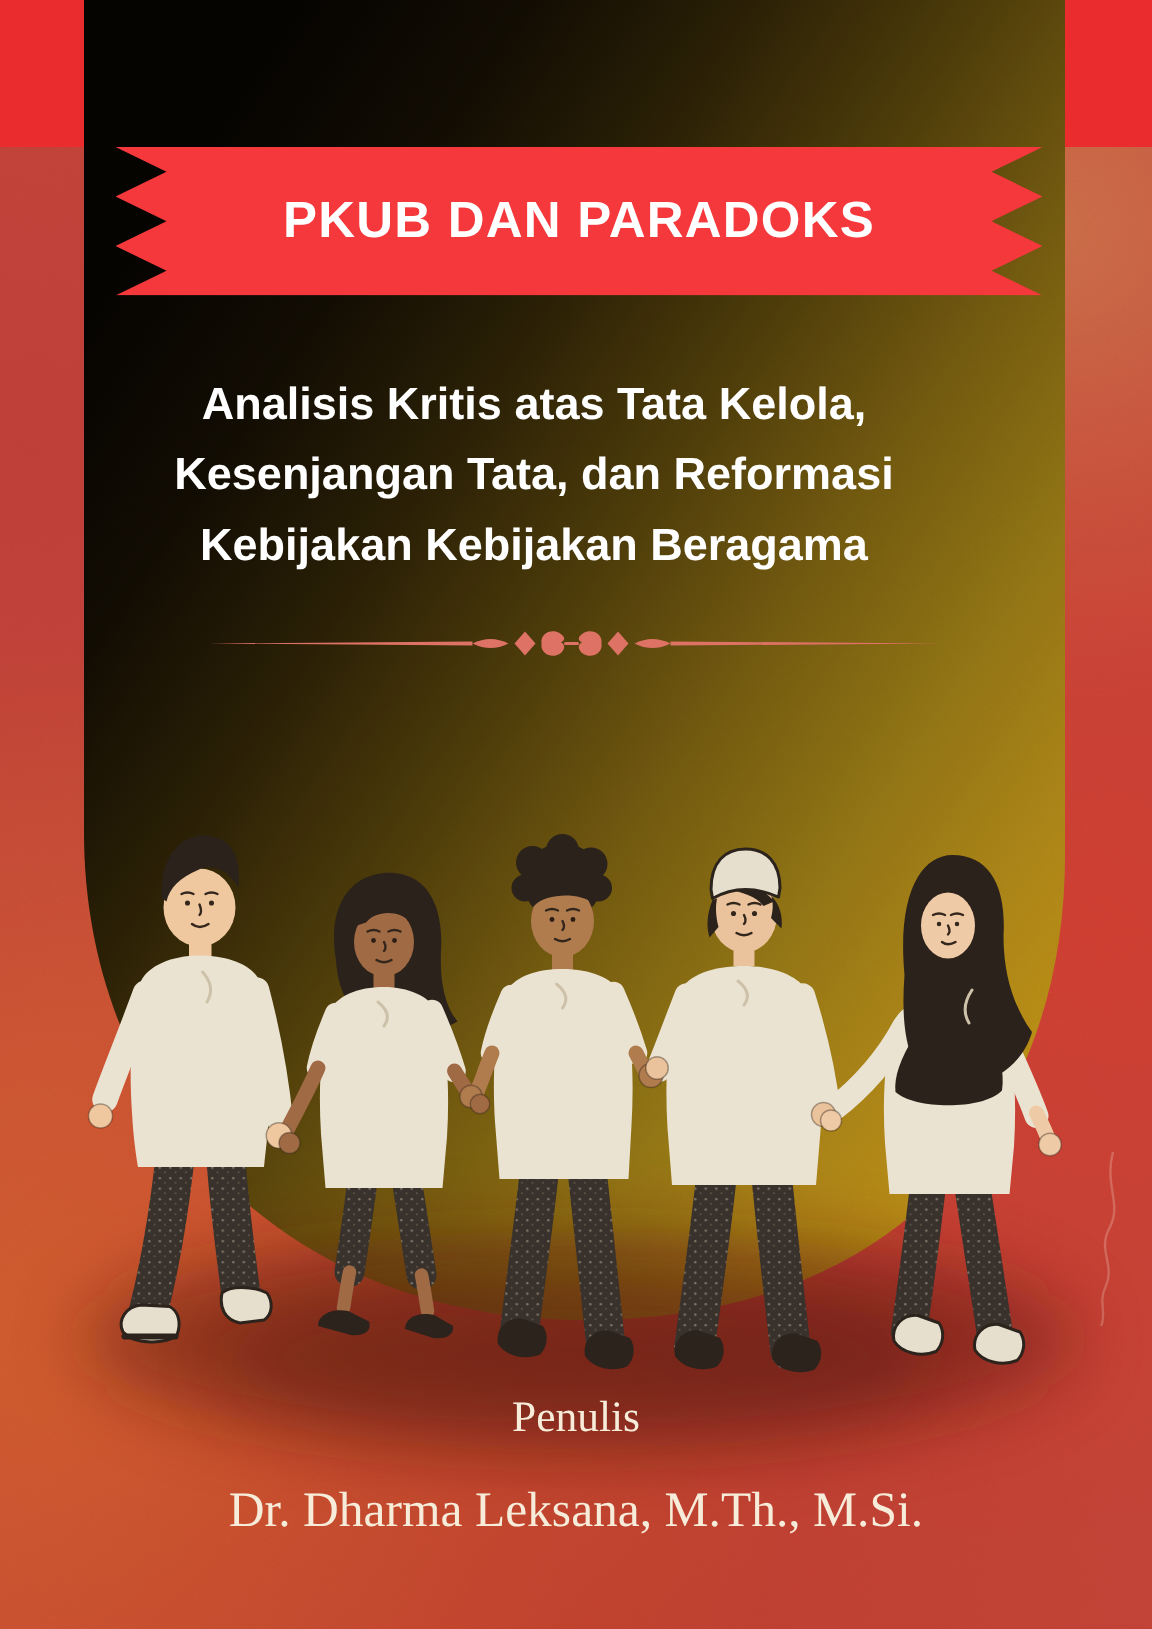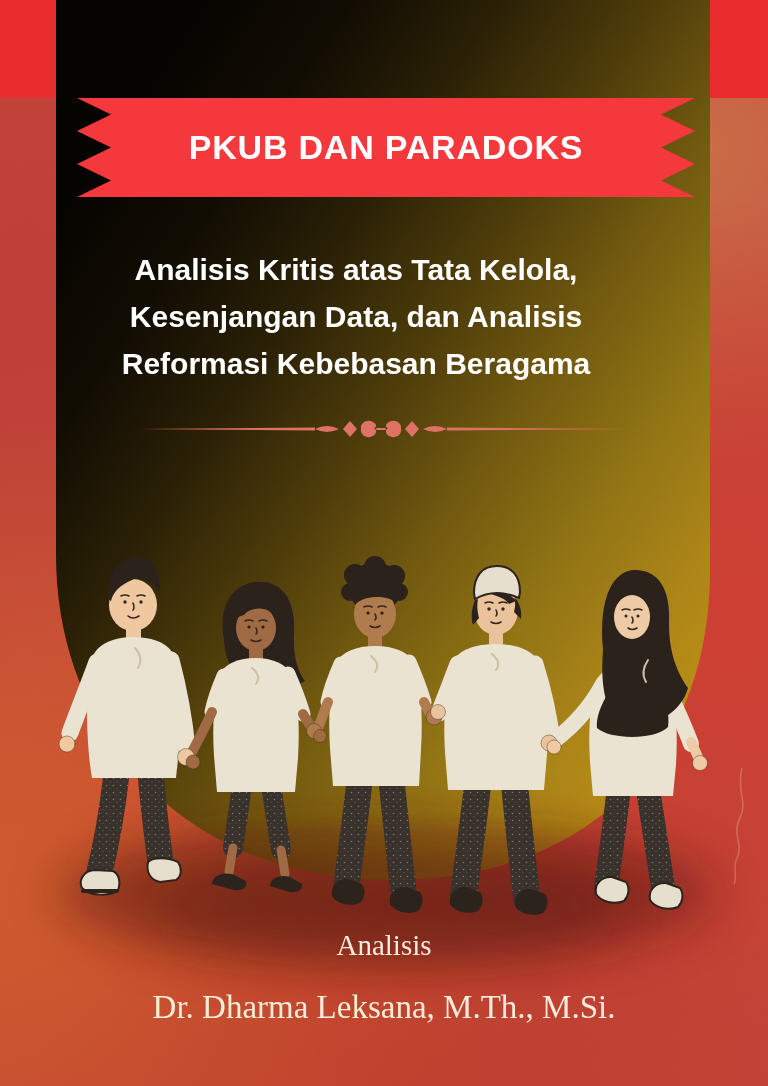--- a/index.html
+++ b/index.html
@@ -96,22 +96,22 @@
   <path fill="url(#goldGrad)" d="M56,0 L710,0 L710,570 C710,745 600,880 390,880 C185,880 56,735 56,555 Z"></path>
   <rect x="0" y="0" width="768" height="1086" filter="url(#grain)" opacity="0.06"></rect>
 </svg>
 
 <div id="ribbon" class="abs">
   <div class="ribbon-line">PKUB DAN PARADOKS</div>
 </div>
 
 <div id="subtitle" class="abs">
   <div>Analisis Kritis atas Tata Kelola,</div>
-  <div>Kesenjangan Data, dan Analisis</div>
-  <div>Reformasi Kebebasan Beragama</div>
+  <div>Kesenjangan Tata, dan Reformasi</div>
+  <div>Kebijakan Kebijakan Beragama</div>
 </div>
 
 <svg id="divider" class="abs" width="500" height="26" viewBox="0 0 500 26">
   <polygon class="div-fill" points="6,13 182,11.6 182,14.4"></polygon>
   <polygon class="div-fill" points="494,13 314,11.6 314,14.4"></polygon>
   <path class="div-fill" d="M182,13 Q194,7 206,13 Q194,19 182,13 Z"></path>
   <path class="div-fill" d="M314,13 Q302,7 290,13 Q302,19 314,13 Z"></path>
   <path class="div-fill" d="M210,13 L217,5 L224,13 L217,21 Z"></path>
   <path class="div-fill" d="M286,13 L279,5 L272,13 L279,21 Z"></path>
   <path class="div-fill" d="M228,13 C227,6 235,3 240,6 C244,8.5 244,11 241,12.2 C244,13.5 244,17.5 240,20 C235,23 227,20 228,13 Z"></path>
@@ -280,15 +280,15 @@
     <circle cx="434" cy="717" r="8" fill="#b07c4e"></circle>
       <circle cx="438" cy="712" r="7.5" fill="#eac29b"></circle>
     <circle cx="549" cy="743" r="8" fill="#eac29b"></circle>
       <circle cx="554" cy="747" r="7" fill="#efcaa6"></circle>
     <circle cx="67" cy="744" r="0.1" fill="none" stroke="none"></circle>
     <circle cx="700" cy="763" r="7.5" fill="#efcaa6"></circle>
   </g>
 </svg>
 
 <div id="author" class="abs">
-  <div class="label">Analisis</div>
+  <div class="label">Penulis</div>
   <div class="name">Dr. Dharma Leksana, M.Th., M.Si.</div>
 </div>
 
 </body></html>

